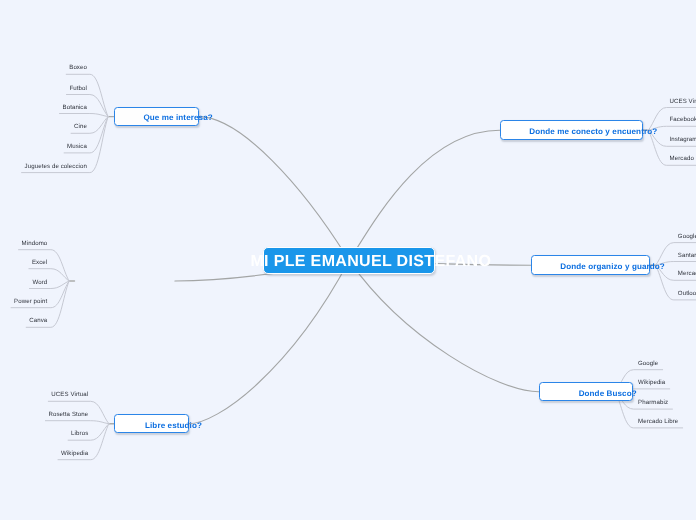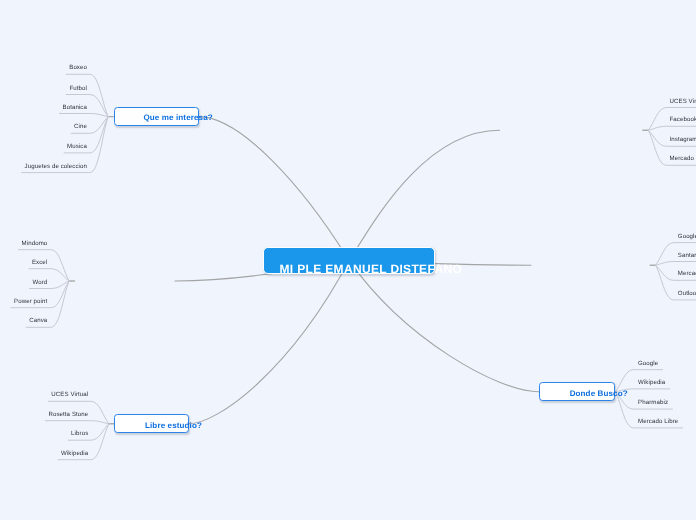--- a/index.html
+++ b/index.html
@@ -15,23 +15,22 @@
            will-change:transform; opacity:0.999; }
   #wires { position:absolute; left:0; top:0; width:696px; height:520px;
            overflow:visible; }
   #nodes { position:absolute; left:0; top:0; width:696px; height:520px; }
   .node { position:absolute; box-sizing:border-box; display:flex;
           align-items:center; justify-content:center; white-space:nowrap;
           line-height:1;padding-left:44px; }
   .root-node {
     background:#1a96ea; color:#ffffff; border-radius:5px;
     border:1.5px solid #ffffff;
-    font-weight:bold; font-size:12px; letter-spacing:0.34px;
+    font-weight:bold; font-size:16px; letter-spacing:0.34px;
     box-shadow:1px 1.5px 2px rgba(90,100,120,0.26);
-    align-items:flex-end;
   }
   .topic-node {
     background:#ffffff; color:#0d6fe0; border:1.6px solid #2b85e8;
     border-radius:3.5px; font-weight:bold; font-size:8.05px;
     letter-spacing:0.11px;
     box-shadow:1px 1.5px 1.6px rgba(90,100,120,0.26);
   }
   .topic-node > span { position:relative; top:1.9px; }
   .root-node > span { position:relative; top:1.3px; left:-0.3px; }
   .leaf-label {
@@ -102,29 +101,35 @@
     <div class="leaf-label" style="right: 648.7px; top: 279.6px;">Word</div>
     <div class="leaf-label" style="right: 648.7px; top: 298.8px;">Power point</div>
     <div class="leaf-label" style="right: 648.7px; top: 318.4px;">Canva</div>
     <div class="node topic-node" style="left: 114.3px; top: 414.3px; width: 74.4px; height: 18.9px;">
       <span>Libre estudio?</span>
     </div>
     <div class="leaf-label" style="right: 607.7px; top: 392.4px;">UCES Virtual</div>
     <div class="leaf-label" style="right: 607.7px; top: 411.8px;">Rosetta Stone</div>
     <div class="leaf-label" style="right: 607.7px; top: 431.3px;">Libros</div>
     <div class="leaf-label" style="right: 607.7px; top: 450.8px;">Wikipedia</div>
+    <div class="node topic-node" style="left: 499.6px; top: 120.2px; width: 143.3px; height: 20.2px;">
+      <span>Donde me conecto y encuentro?</span>
+    </div>
     <div class="leaf-label" style="left: 669.5px; top: 98.6px;">UCES Virtual</div>
     <div class="leaf-label" style="left: 669.5px; top: 117.4px;">Facebook</div>
     <div class="leaf-label" style="left: 669.5px; top: 137.4px;">Instagram</div>
     <div class="leaf-label" style="left: 669.5px; top: 156.4px;">Mercado Libre</div>
+    <div class="node topic-node" style="left: 531px; top: 255.2px; width: 119.2px; height: 20px;">
+      <span>Donde organizo y guardo?</span>
+    </div>
     <div class="leaf-label" style="left: 677.8px; top: 233.7px;">Google Drive</div>
     <div class="leaf-label" style="left: 677.8px; top: 252.6px;">Santander</div>
     <div class="leaf-label" style="left: 677.8px; top: 271.4px;">Mercado Pago</div>
     <div class="leaf-label" style="left: 677.8px; top: 291px;">Outlook</div>
-    <div class="node topic-node" style="left: 538.7px; top: 382.4px; width: 76px; height: 18.6px;">
+    <div class="node topic-node" style="left: 538.7px; top: 382.4px; width: 94px; height: 18.6px;">
       <span>Donde Busco?</span>
     </div>
     <div class="leaf-label" style="left: 638px; top: 360.8px;">Google</div>
     <div class="leaf-label" style="left: 638px; top: 380px;">Wikipedia</div>
     <div class="leaf-label" style="left: 638px; top: 400.2px;">Pharmabiz</div>
     <div class="leaf-label" style="left: 638px; top: 419px;">Mercado Libre</div>
   </div>
 </div>
 
 </body></html>

